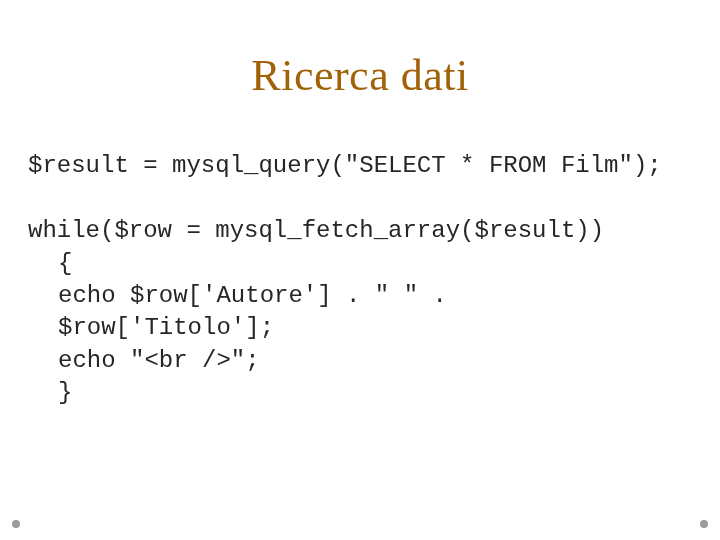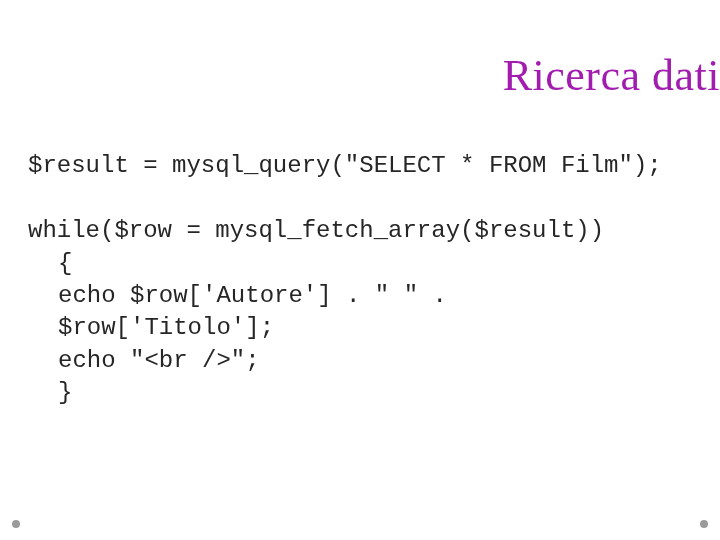--- a/index.html
+++ b/index.html
@@ -15,24 +15,24 @@
     position: relative;
     width: 720px;
     height: 540px;
     box-sizing: border-box;
   }
   .title {
     position: absolute;
     top: 50px;
     left: 0;
     width: 100%;
-    text-align: right;
+    text-align: center;
     font-size: 44px;
     font-weight: 400;
-    color: #a21caf;
+    color: #a16207;
     letter-spacing: 0.5px;
   }
   .code-block {
     position: absolute;
     top: 118px;
     left: 28px;
     right: 28px;
     font-family: "Courier New", Courier, monospace;
     font-size: 24px;
     line-height: 1.35;

